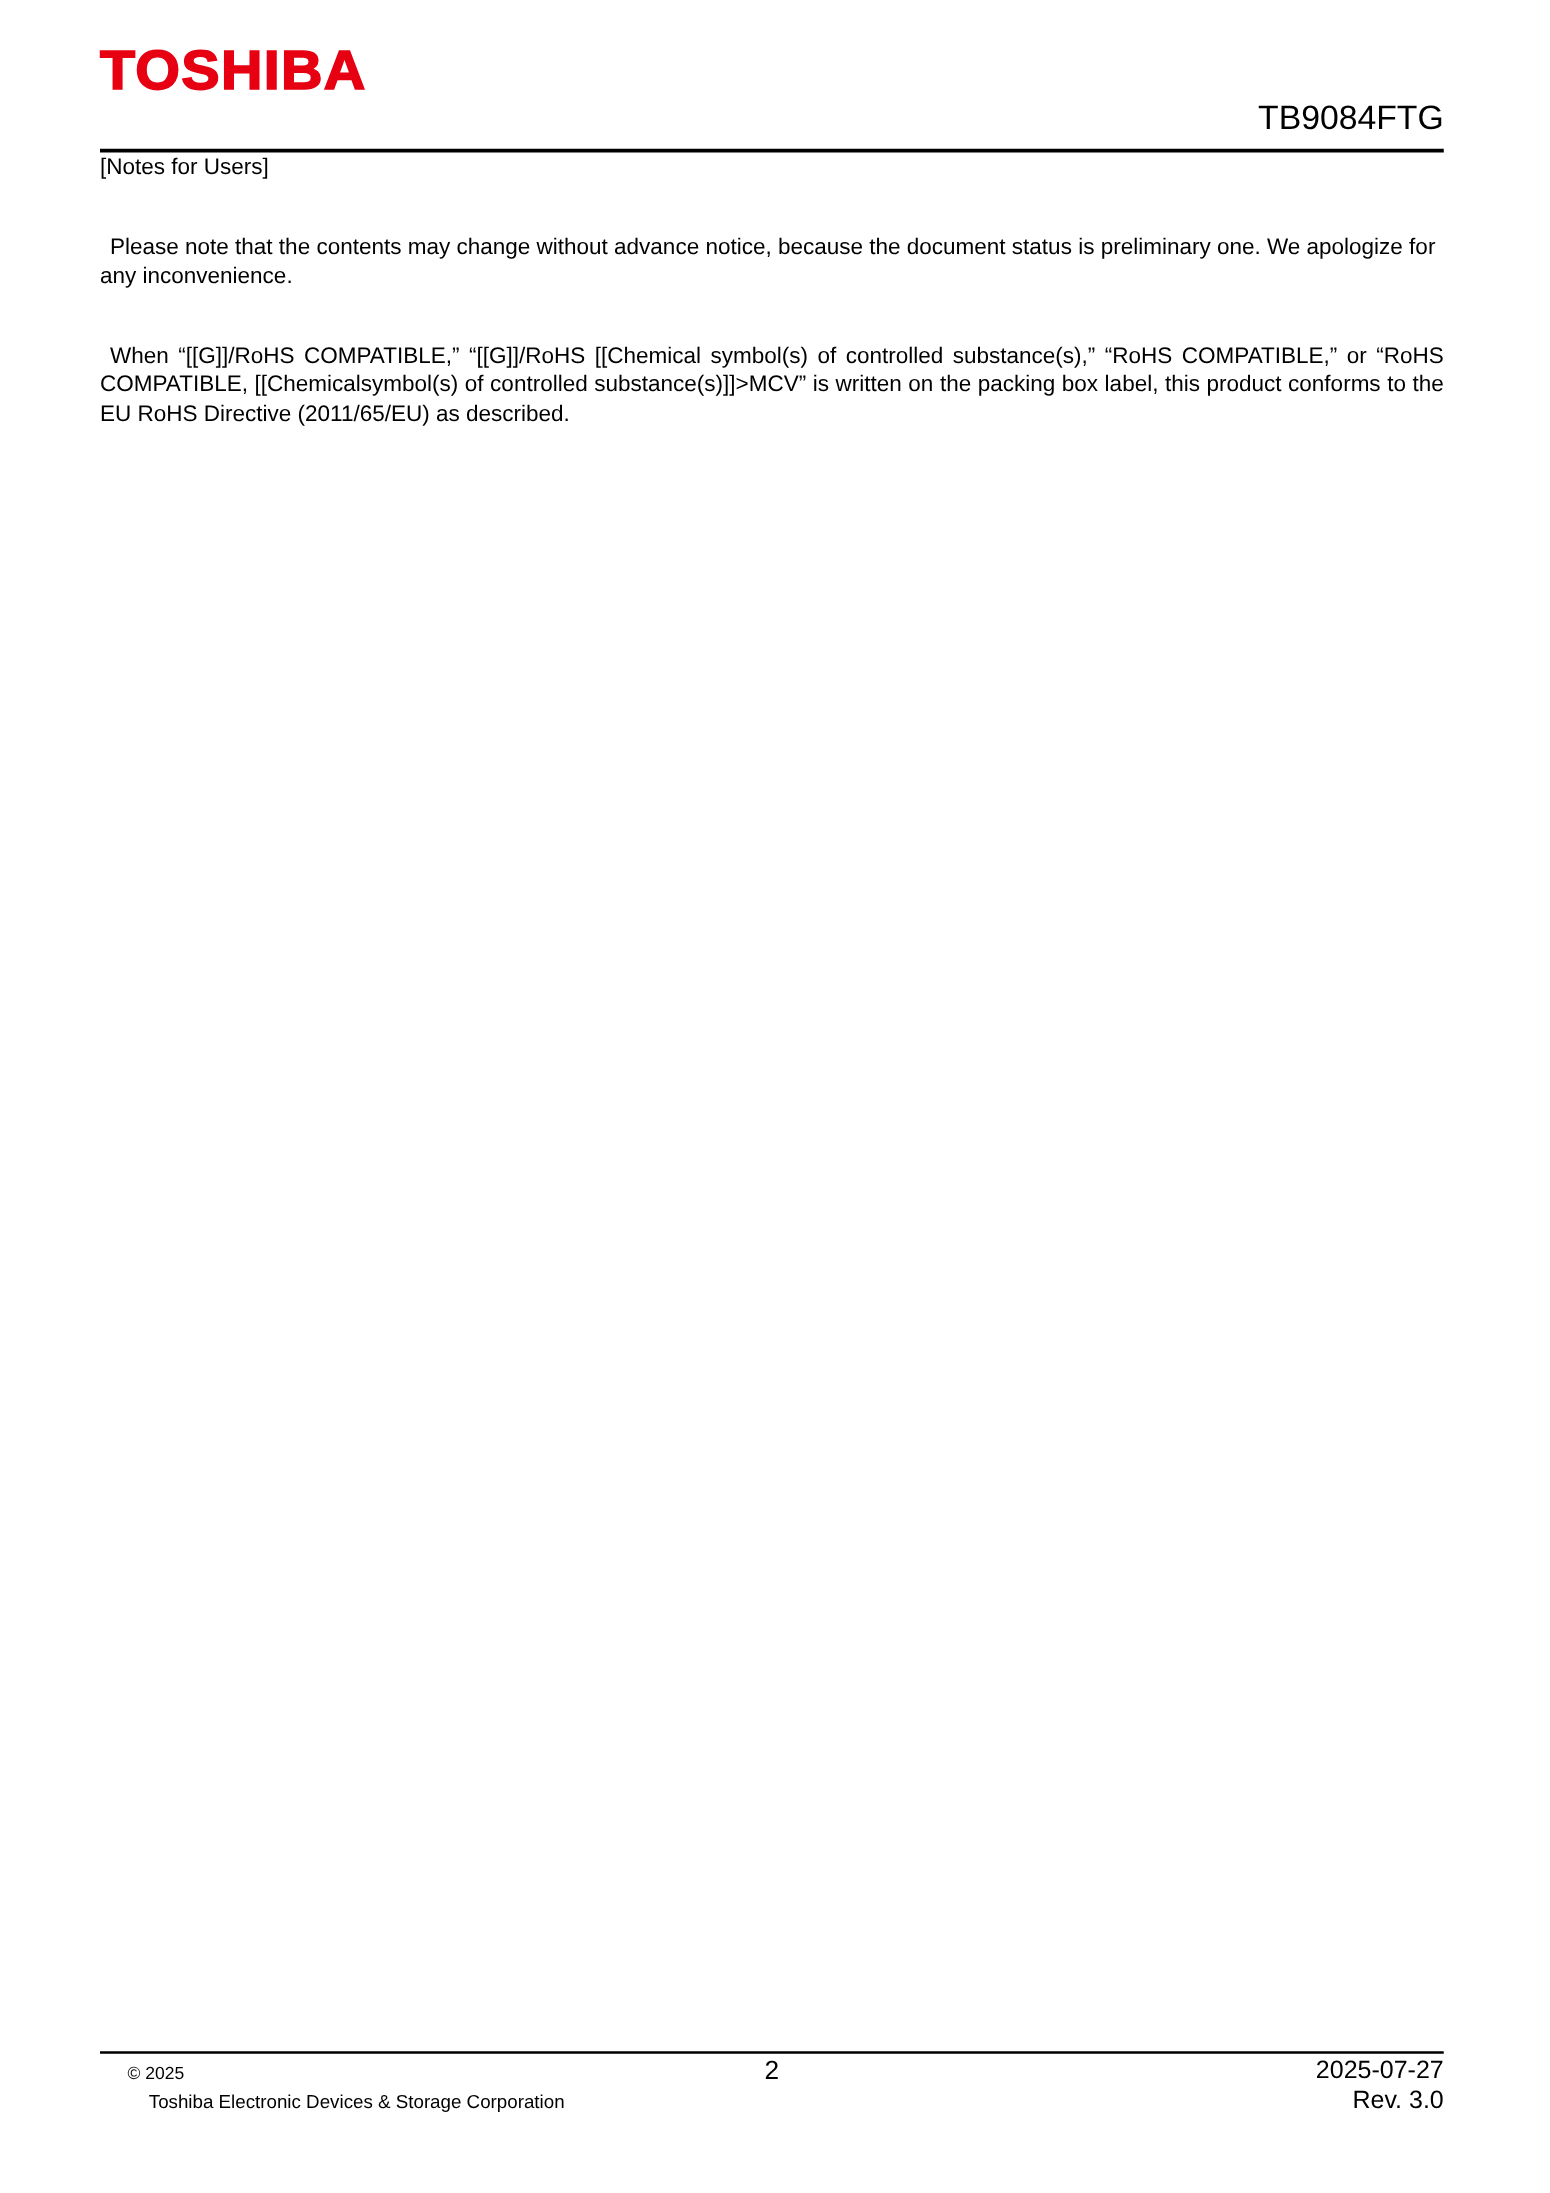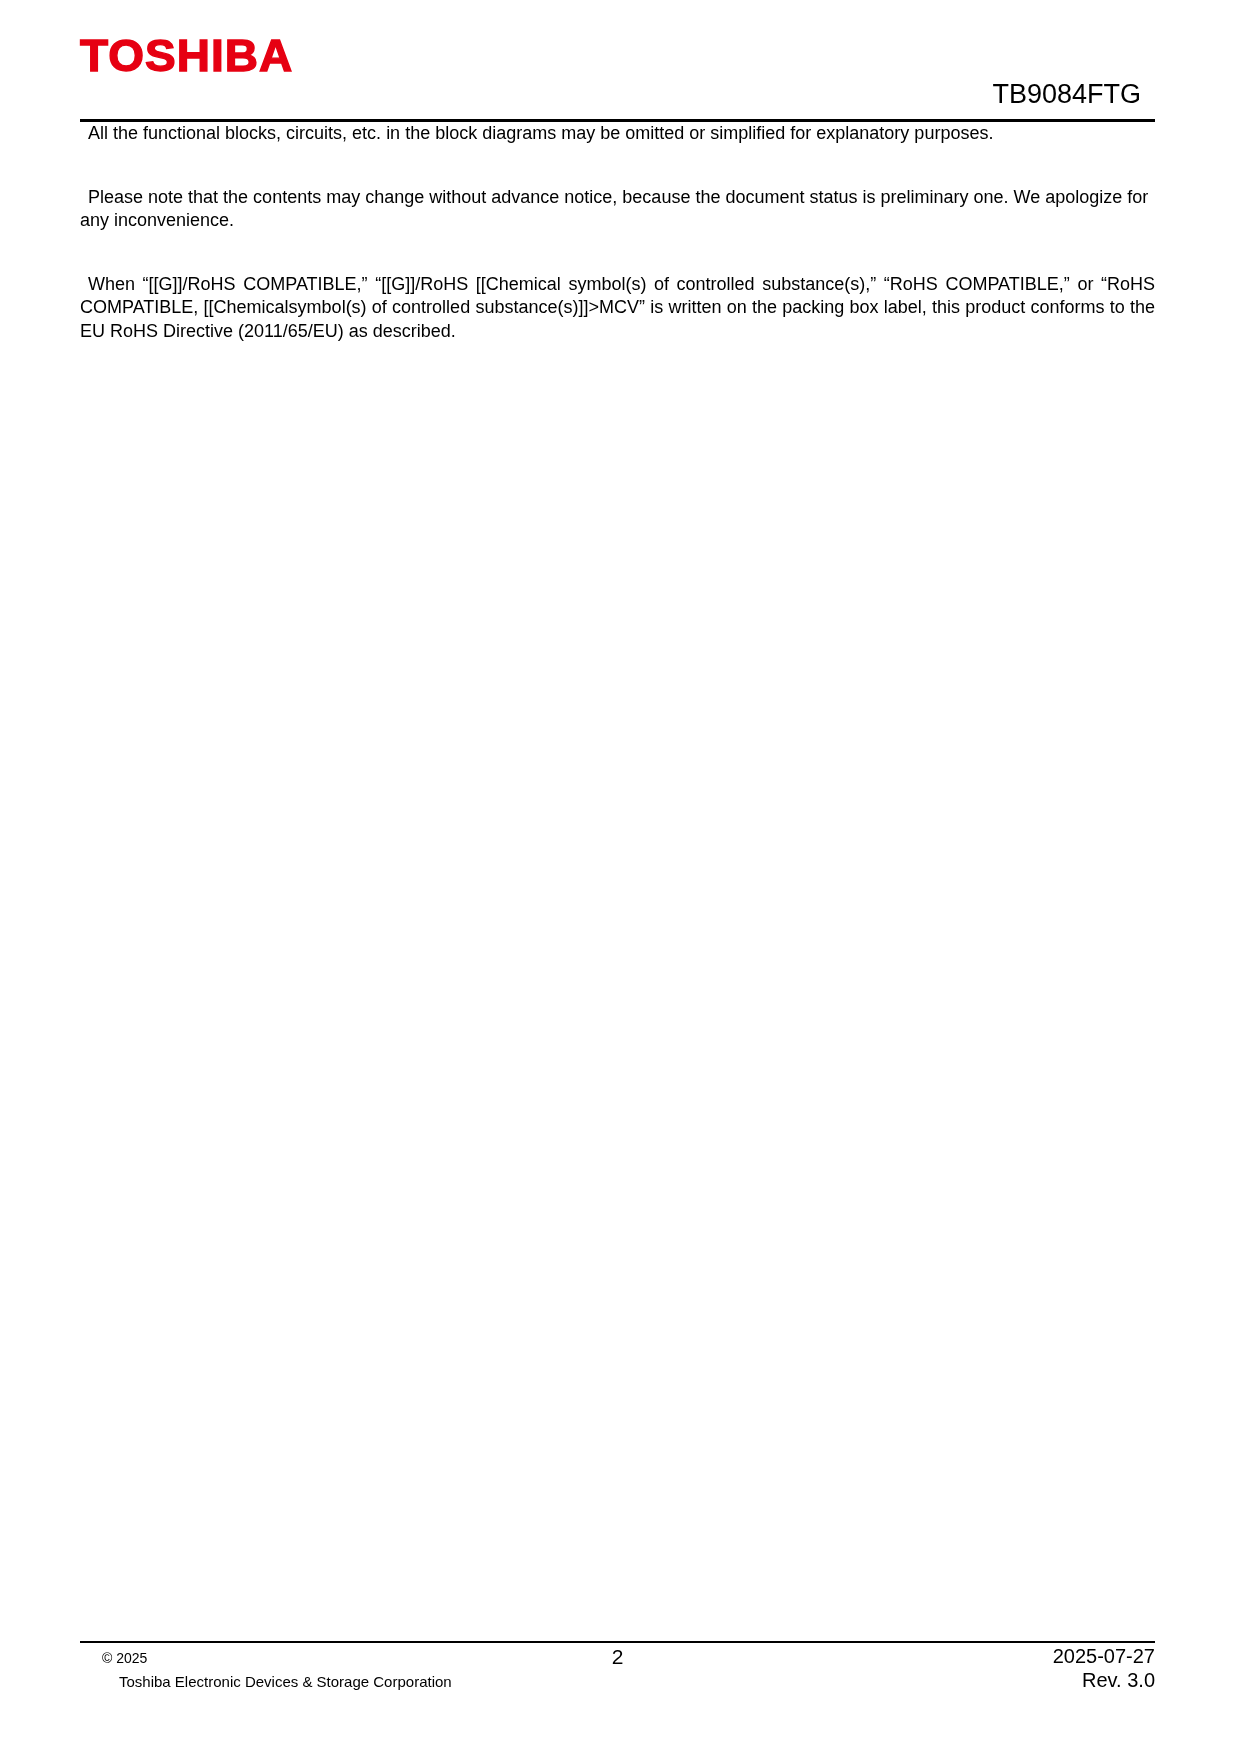--- a/index.html
+++ b/index.html
@@ -21,21 +21,21 @@
     font-size: 46px;
     font-weight: bold;
     letter-spacing: 1px;
     line-height: 1;
     -webkit-text-stroke: 1.4px currentColor;
     transform: scaleY(0.96);
     transform-origin: left top;
   }
   .part-number {
     position: absolute;
-    right: 99px;
+    right: 85px;
     top: 78px;
     font-size: 27px;
     line-height: 1.2;
   }
   .header-rule {
     position: absolute;
     left: 80px;
     top: 119px;
     width: 1075px;
     height: 2.5px;
@@ -97,21 +97,21 @@
 
 <div class="page">
 
   <div class="logo" style="color: rgb(230, 0, 18);">TOSHIBA</div>
 
   <div class="part-number">TB9084FTG</div>
 
   <div class="header-rule"></div>
 
   <div class="body-text">
-    <p class="para justify indent">All the functional blocks, circuits, etc. in the block diagrams may be omitted or simplified for explanatory purposes.</p>
+    <p class="notes-title">[Notes for Users]</p>
     <p class="para gap indent">Please note that the contents may change without advance notice, because the document status is preliminary one. We apologize for any inconvenience.</p>
     <p class="para gap justify indent">When “[[G]]/RoHS COMPATIBLE,” “[[G]]/RoHS [[Chemical symbol(s) of controlled substance(s),” “RoHS COMPATIBLE,” or “RoHS COMPATIBLE, [[Chemicalsymbol(s) of controlled substance(s)]]&gt;MCV” is written on the packing box label, this product conforms to the EU RoHS Directive (2011/65/EU) as described.</p>
   </div>
 
   <div class="footer-rule"></div>
 
   <div class="footer-left">
     <div>© 2025</div>
     <div class="company">Toshiba Electronic Devices &amp; Storage Corporation</div>
   </div>

